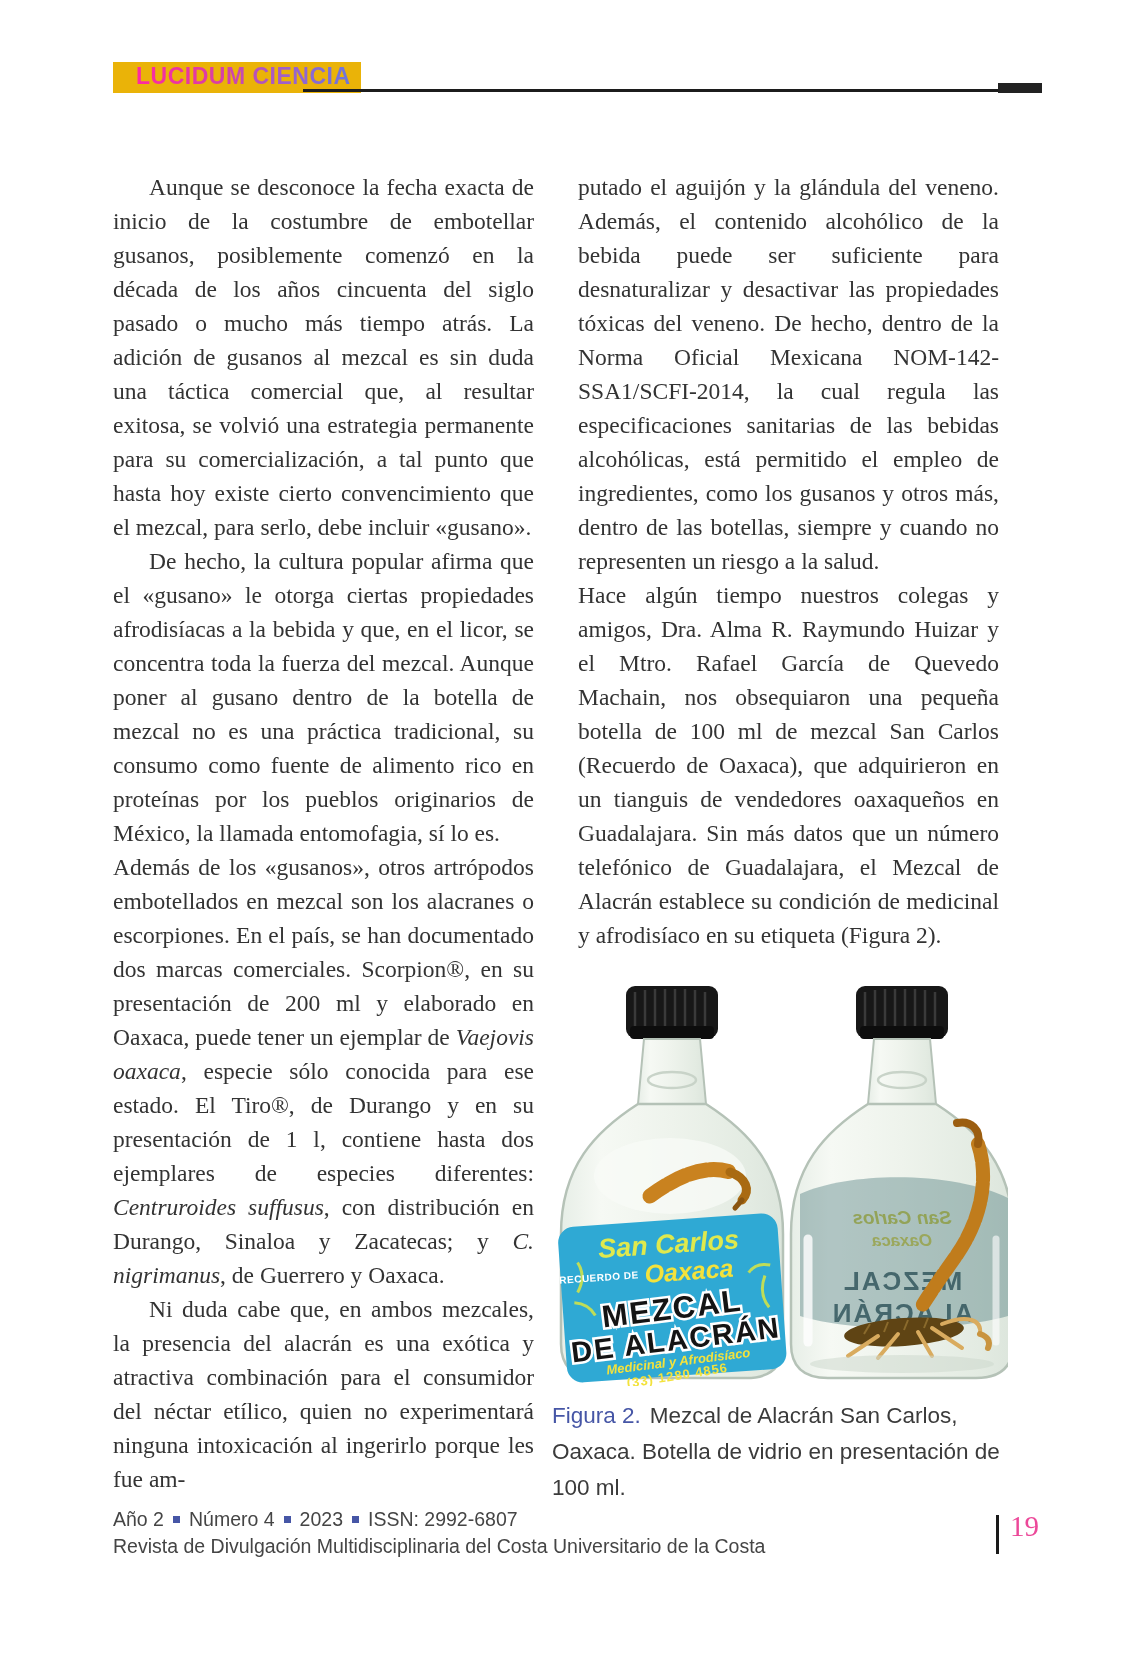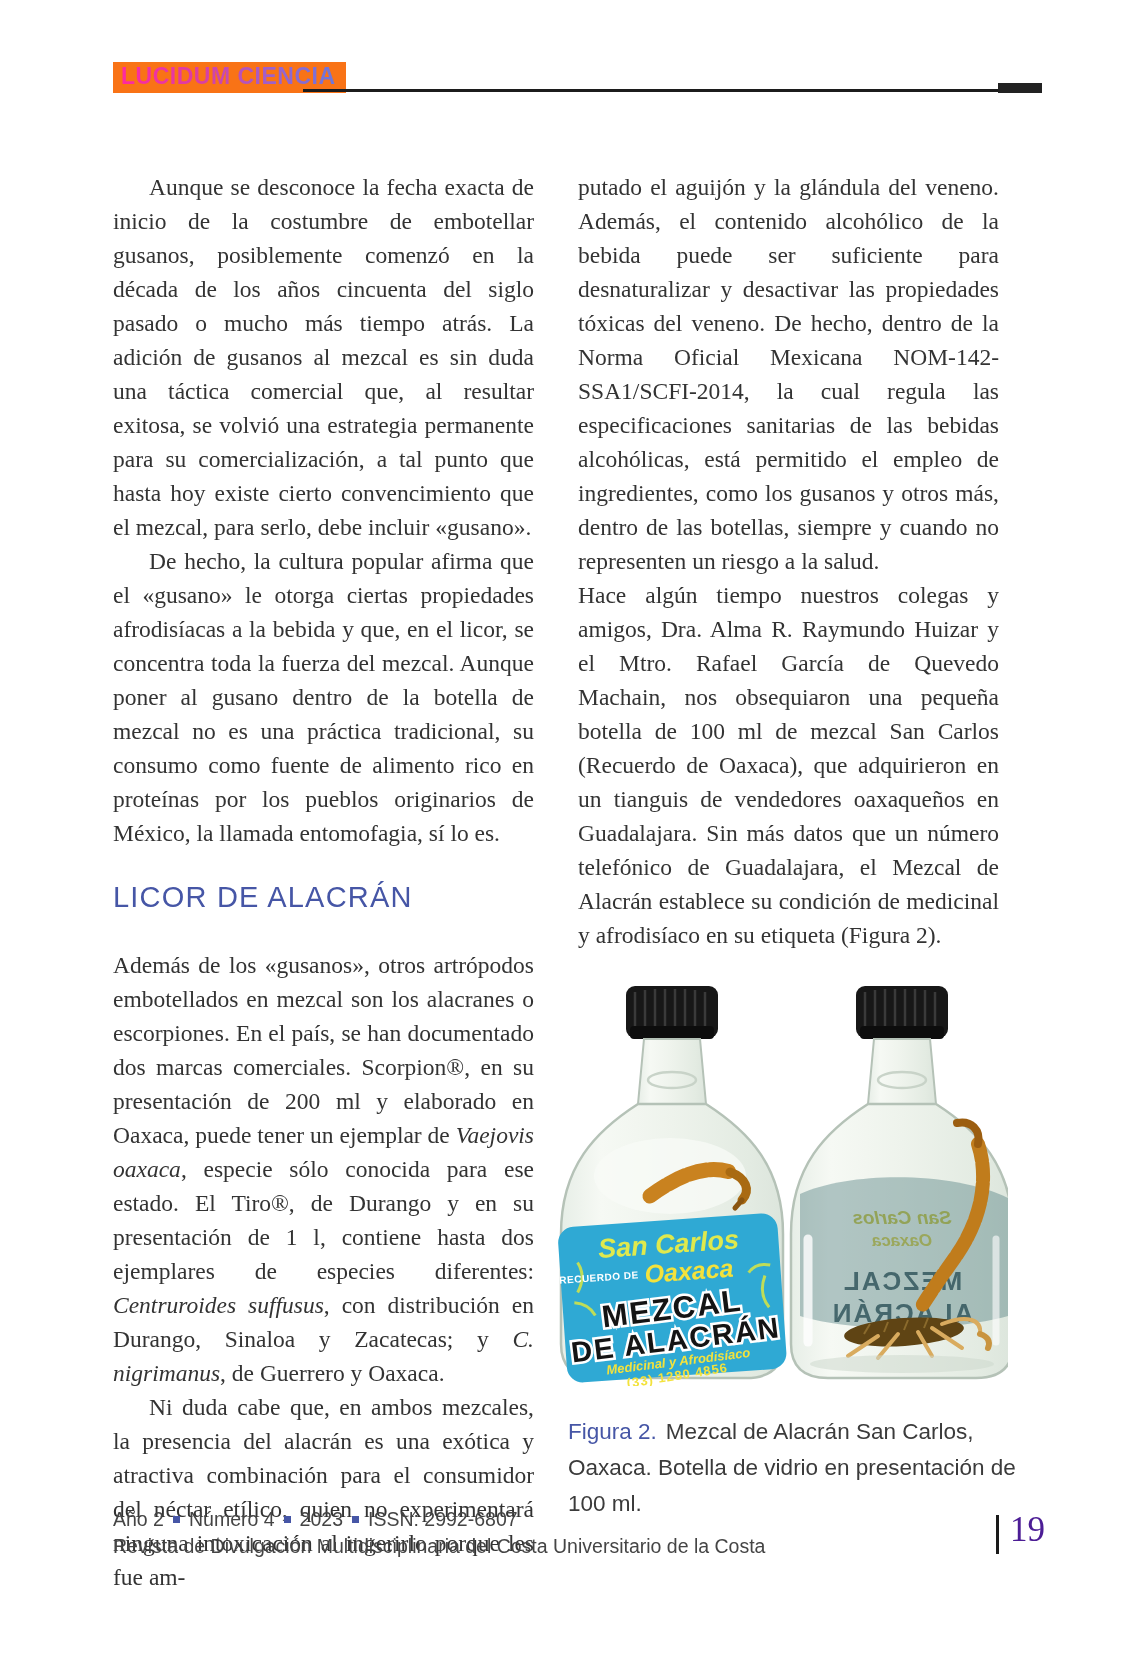--- a/index.html
+++ b/index.html
@@ -1,46 +1,46 @@
 <!DOCTYPE html>
 <html lang="es"><head>
 <meta charset="utf-8">
 <style>
   html,body{margin:0;padding:0;background:#ffffff;}
   .page{position:relative;width:1123px;height:1654px;background:#ffffff;overflow:hidden;
         font-family:"Liberation Serif",serif;color:#333;}
   
-  .logo{position:absolute;left:113px;top:62px;background:#f97316;padding:3px 10px 5px 8px;text-align:right;}
+  .logo{position:absolute;left:113px;top:62px;background:#eab308;padding:3px 10px 5px 23px;text-align:right;}
   .logo-text{font-family:"Liberation Sans",sans-serif;font-weight:bold;font-size:23px;line-height:23px;
              letter-spacing:.5px;
              background:linear-gradient(90deg,#ff29a1 0%,#d93fa4 38%,#9a63cd 72%,#6d77da 100%);
              -webkit-background-clip:text;background-clip:text;color:transparent;}
   .rule{position:absolute;left:303px;top:89px;width:697px;height:3px;background:#1c1c1c;}
   .rule-end{position:absolute;left:998px;top:83px;width:44px;height:10px;background:#222;}
   
   .col{position:absolute;top:170px;width:421px;text-align:justify;
        font-size:23.5px;line-height:34px;color:#333;}
   .col1{left:113px;}
   .col2{left:578px;}
   .col p{margin:0;}
   .ind{text-indent:36px;}
   h2.section{font-family:"Liberation Sans",sans-serif;font-weight:400;font-size:29px;line-height:34px;
              color:#4656a6;letter-spacing:1.2px;margin:30px 0 34px 0;text-align:left;}
   
   .fig{position:absolute;left:552px;top:984px;margin:0;width:456px;height:402px;}
-  .caption{position:absolute;left:552px;top:1398px;width:462px;margin:16px;
+  .caption{position:absolute;left:552px;top:1398px;width:462px;margin:0;
            font-family:"Liberation Sans",sans-serif;font-size:22.5px;line-height:36px;color:#3b3b3b;text-align:left;}
   .cap-label{color:#4656a6;margin-right:9px;}
   
   .footer{position:absolute;left:113px;top:1506px;font-family:"Liberation Sans",sans-serif;
           font-size:19.5px;line-height:27px;color:#454545;}
   .sq{display:inline-block;width:7px;height:7px;background:#4656a6;margin:0 9px 2px 9px;vertical-align:middle;}
   .pageno-bar{position:absolute;left:996px;top:1515px;width:3px;height:39px;background:#1a1a1a;}
   .pageno{position:absolute;left:1010px;top:1510px;font-family:"Liberation Serif",serif;
-          font-size:35px;color:#4c1d95;}
+          font-size:29px;color:#ec4899;}
   
   svg text{font-family:"Liberation Sans",sans-serif;}
   .lbl-brand{font-size:27px;font-weight:bold;font-style:italic;fill:#dfe94d;}
   .lbl-subprefix{font-size:10px;font-weight:bold;fill:#ffffff;letter-spacing:.5px;}
   .lbl-sub{font-size:25px;font-weight:bold;font-style:italic;fill:#f3e23c;}
   .lbl-title{font-weight:900;fill:#141414;stroke:#ffffff;stroke-width:5px;paint-order:stroke;letter-spacing:2px;}
   .lbl-tag{font-size:13px;font-weight:bold;font-style:italic;fill:#f3e23c;}
   .lbl-phone{font-size:13px;font-weight:bold;fill:#f3e23c;letter-spacing:1px;}
   .back-brand{font-size:19px;font-weight:bold;font-style:italic;fill:#8d9c3f;}
   .back-sub{font-size:17px;font-weight:bold;font-style:italic;fill:#97a144;}
@@ -53,21 +53,20 @@
 
   <div class="logo">
     <span class="logo-text">LUCIDUM CIENCIA</span>
   </div>
   <div class="rule"></div>
   <div class="rule-end"></div>
 
   <div class="col col1">
     <p class="ind">Aunque se desconoce la fecha exacta de inicio de la costumbre de embotellar gusanos, posiblemente comenzó en la década de los años cincuenta del siglo pasado o mucho más tiempo atrás. La adición de gusanos al mezcal es sin duda una táctica comercial que, al resultar exitosa, se volvió una estrategia permanente para su comercialización, a tal punto que hasta hoy existe cierto convencimiento que el mezcal, para serlo, debe incluir «gusano».</p>
     <p class="ind">De hecho, la cultura popular afirma que el «gusano» le otorga ciertas propiedades afrodisíacas a la bebida y que, en el licor, se concentra toda la fuerza del mezcal. Aunque poner al gusano dentro de la botella de mezcal no es una práctica tradicional, su consumo como fuente de alimento rico en proteínas por los pueblos originarios de México, la llamada entomofagia, sí lo es.</p>
-    <h2 class="section">LICOR DE ALACRÁN</h2>
     <p><span>Además de los «gusanos», otros artrópodos embotellados en mezcal son los alacranes o escorpiones. En el país, se han documentado dos marcas comerciales. Scorpion®, en su presentación de 200 ml y elaborado en Oaxaca, puede tener un ejemplar de </span><i>Vaejovis oaxaca</i><span>, especie sólo conocida para ese estado. El Tiro®, de Durango y en su presentación de 1 l, contiene hasta dos ejemplares de especies diferentes: </span><i>Centruroides suffusus</i><span>, con distribución en Durango, Sinaloa y Zacatecas; y </span><i>C. nigrimanus</i><span>, de Guerrero y Oaxaca.</span></p>
     <p class="ind">Ni duda cabe que, en ambos mezcales, la presencia del alacrán es una exótica y atractiva combinación para el consumidor del néctar etílico, quien no experimentará ninguna intoxicación al ingerirlo porque les fue am-</p>
   </div>
 
   <div class="col col2">
     <p>putado el aguijón y la glándula del veneno. Además, el contenido alcohólico de la bebida puede ser suficiente para desnaturalizar y desactivar las propiedades tóxicas del veneno. De hecho, dentro de la Norma Oficial Mexicana NOM-142-SSA1/SCFI-2014, la cual regula las especificaciones sanitarias de las bebidas alcohólicas, está permitido el empleo de ingredientes, como los gusanos y otros más, dentro de las botellas, siempre y cuando no representen un riesgo a la salud.</p>
     <p>Hace algún tiempo nuestros colegas y amigos, Dra. Alma R. Raymundo Huizar y el Mtro. Rafael García de Quevedo Machain, nos obsequiaron una pequeña botella de 100 ml de mezcal San Carlos (Recuerdo de Oaxaca), que adquirieron en un tianguis de vendedores oaxaqueños en Guadalajara. Sin más datos que un número telefónico de Guadalajara, el Mezcal de Alacrán establece su condición de medicinal y afrodisíaco en su etiqueta (Figura 2).</p>
   </div>
 
   <figure class="fig">

